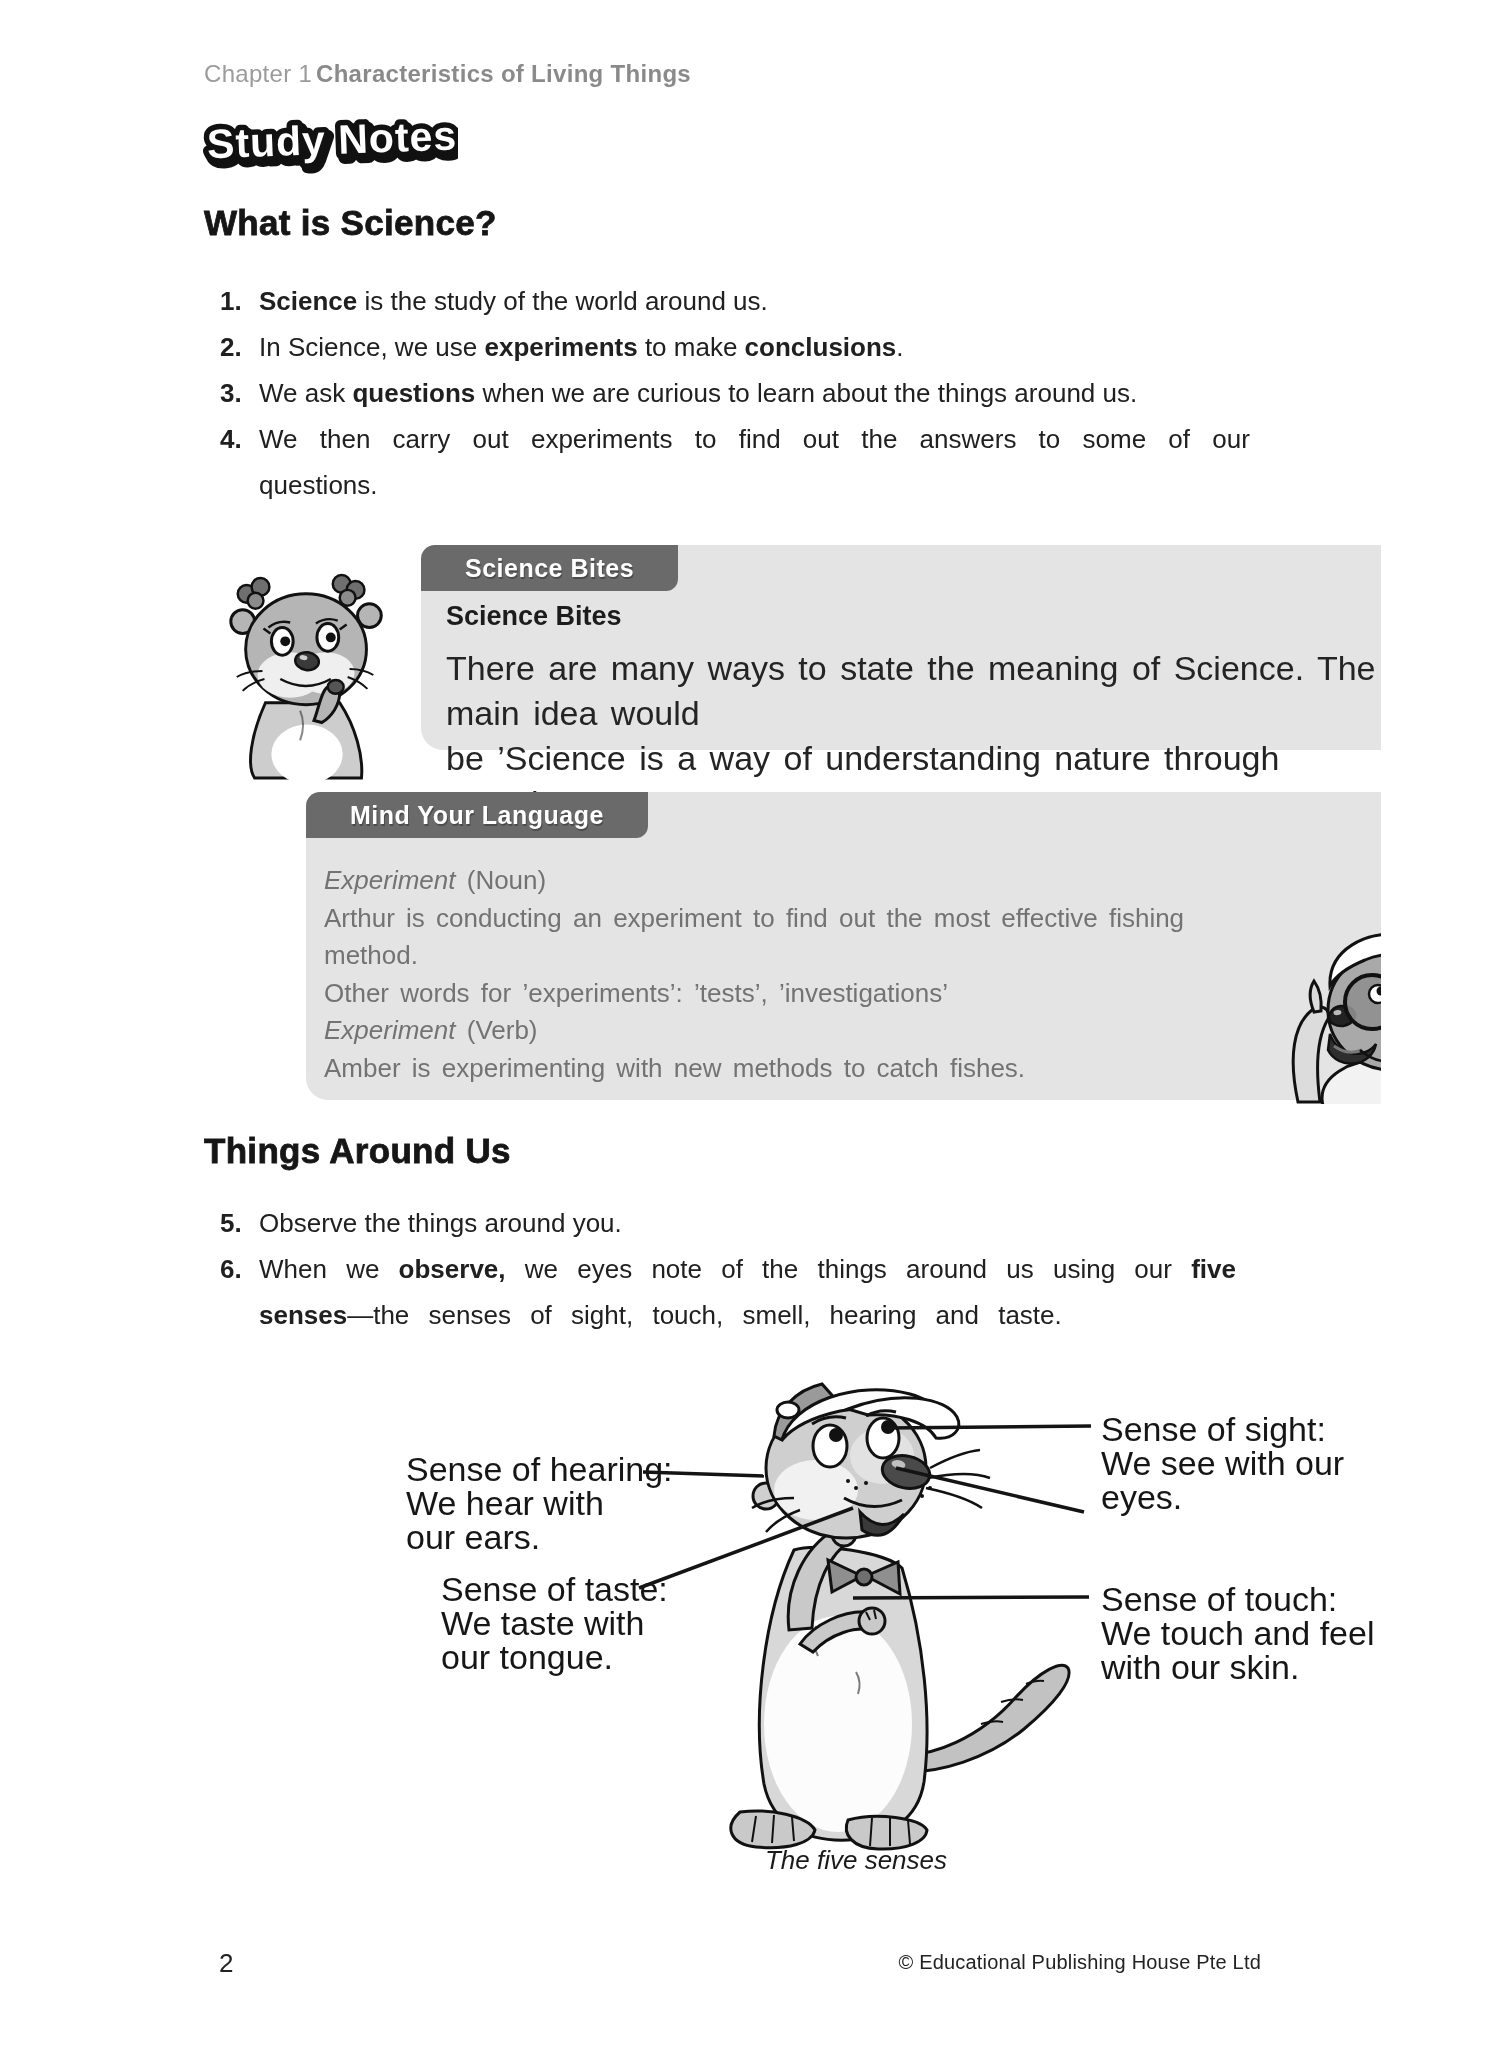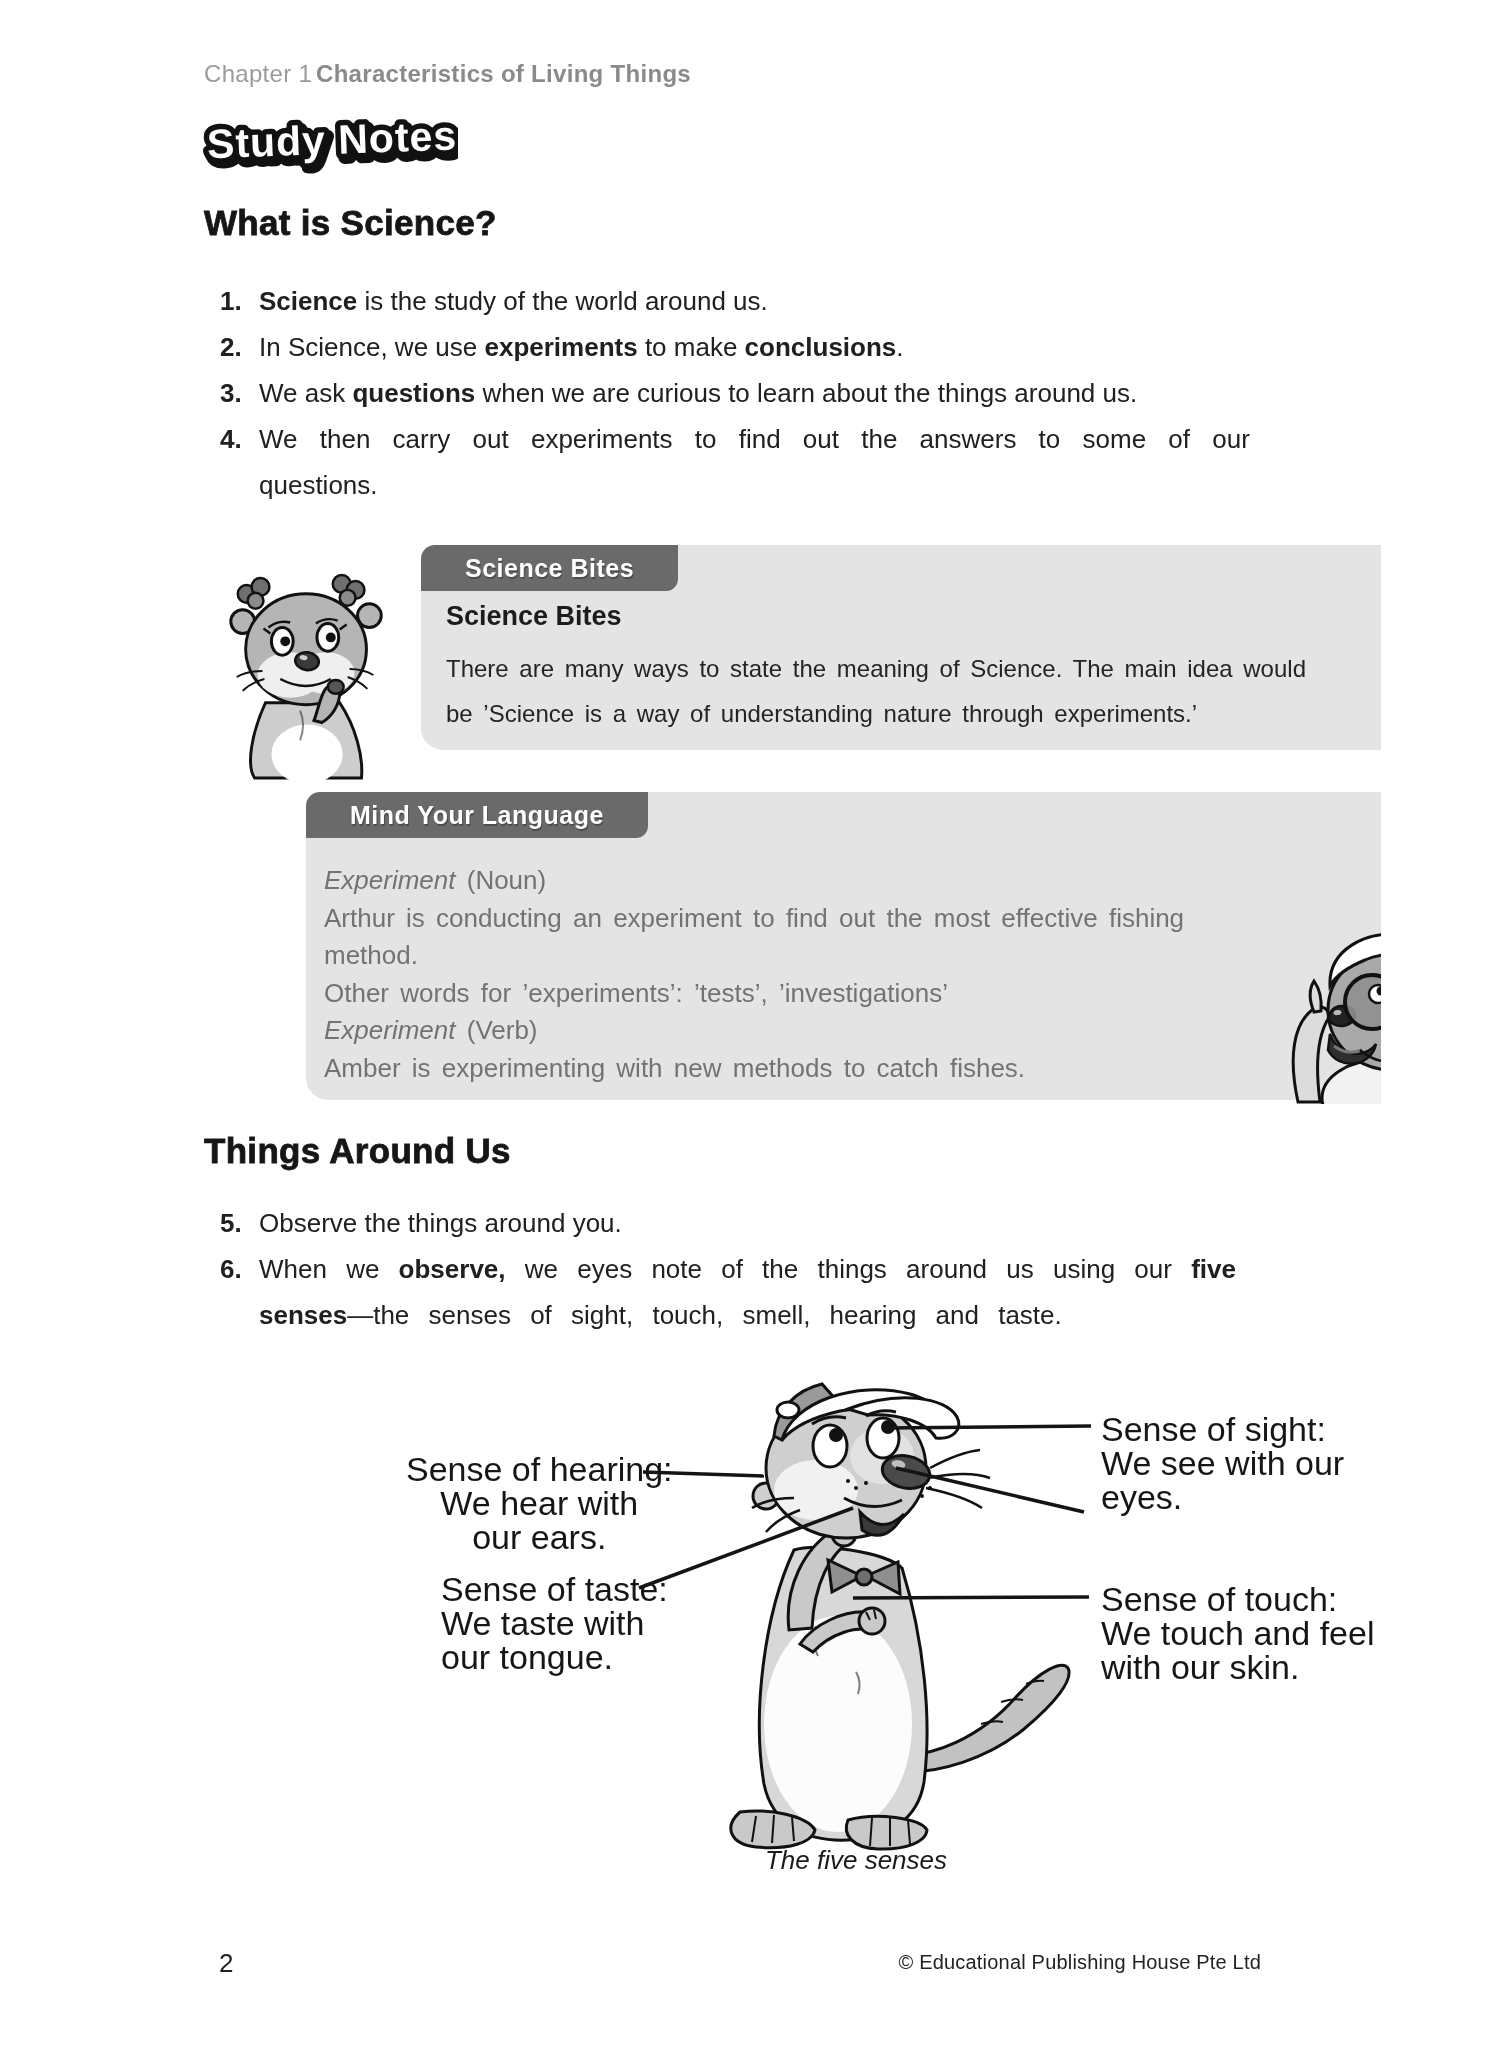--- a/index.html
+++ b/index.html
@@ -37,32 +37,32 @@
   
   .callout{position:absolute;background:var(--box-bg);border-radius:22px;}
   .sci-box{left:305px;top:545px;width:1058px;height:205px;}
   .mind-box{left:190px;top:792px;width:1096px;height:308px;}
   .tab{position:absolute;height:46px;line-height:46px;background:var(--tab-bg);color:var(--tab-text);
        font-weight:bold;font-size:25px;padding:0 44px;border-radius:14px 0 12px 0;
        text-shadow:1px 2px 0 rgba(0,0,0,.28);letter-spacing:.5px;white-space:nowrap;}
   .sci-tab{left:305px;top:545px;}
   .mind-tab{left:190px;top:792px;}
   .sci-title{position:absolute;left:330px;top:601px;font-size:27px;font-weight:bold;color:#1c1c1c;}
-  .sci-body{position:absolute;left:330px;top:646px;width:1010px;font-size:24px;line-height:45px;color:#242424;}
+  .sci-body{position:absolute;left:330px;top:646px;width:1010px;font-size:34px;line-height:45px;color:#242424;}
   .mind-lines{position:absolute;left:208px;top:862px;width:1040px;font-size:26px;line-height:37.5px;color:#737373;}
 
   
   .otter-f{position:absolute;left:95px;top:572px;}
   .otter-sci{position:absolute;left:1152px;top:922px;}
   .otter-big{position:absolute;left:580px;top:1372px;}
 
   
   .connectors{position:absolute;left:500px;top:1408px;pointer-events:none;}
   .sense-label{position:absolute;font-size:34px;line-height:34px;color:#161616;white-space:pre-line;}
-  .lbl-hearing{left:290px;top:1452px;text-align:center;}
+  .lbl-hearing{left:290px;top:1452px;}
   .lbl-taste{left:325px;top:1572px;}
   .lbl-sight{left:985px;top:1412px;}
   .lbl-smell{left:985px;top:1498px;}
   .lbl-touch{left:985px;top:1582px;}
   .caption{position:absolute;left:540px;top:1845px;width:400px;text-align:center;
            font-size:26px;font-style:italic;color:#1a1a1a;}
 
   
   .page-num{position:absolute;left:103px;top:1948px;font-size:26px;color:#222;}
   .copyright{position:absolute;right:120px;top:1951px;font-size:20px;color:#222;letter-spacing:.2px;}

